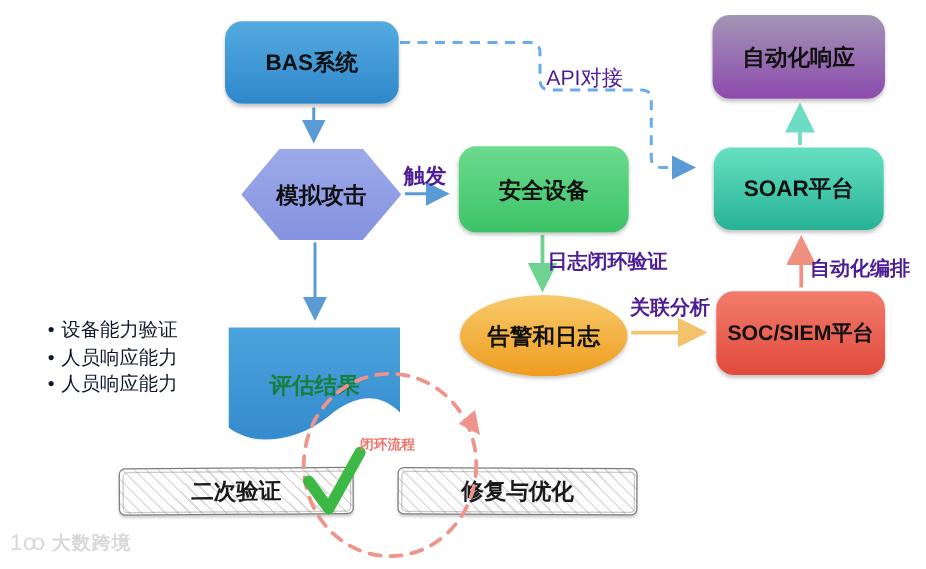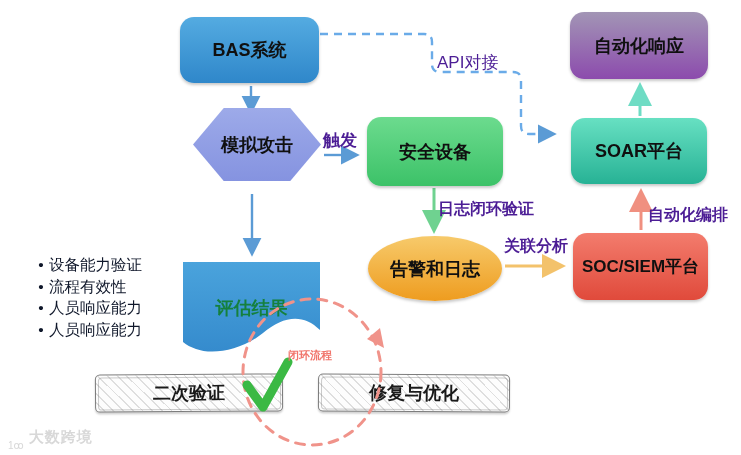--- a/index.html
+++ b/index.html
@@ -10,21 +10,21 @@
   .layer{position:absolute;left:0;top:0;}
   #base-layer{z-index:1;}
   #overlay-layer{z-index:3;pointer-events:none;}
   .node{
     position:absolute;display:flex;align-items:center;justify-content:center;
     font-weight:700;color:#101010;font-size:18px;z-index:2;
     border-radius:14px;box-shadow:0 2px 3px rgba(0,0,0,0.22);
   }
   .node-bas{left:180px;top:17px;width:139px;height:66px;background:linear-gradient(180deg,#54abe1,#2f87ca);}
   .node-attack{
-    left:193px;top:108px;width:128px;height:73px;border-radius:0;box-shadow:none;
+    left:193px;top:119px;width:128px;height:73px;border-radius:0;box-shadow:none;
     background:linear-gradient(180deg,#9daae9,#8593e0);
     clip-path:polygon(24% 0%,76% 0%,100% 50%,76% 100%,24% 100%,0% 50%);
   }
   .node-security{left:367px;top:117px;width:136px;height:69px;background:linear-gradient(180deg,#6cdb8e,#3cc268);}
   .node-autoresp{left:570px;top:12px;width:138px;height:67px;background:linear-gradient(180deg,#a295b5,#8c4bad);}
   .node-soar{left:571px;top:118px;width:136px;height:66px;background:linear-gradient(180deg,#67e0c2,#27b295);}
   .node-soc{left:573px;top:233px;width:135px;height:67px;font-size:17px;background:linear-gradient(180deg,#f37c6d,#e04a3b);}
   .node-alerts{left:368px;top:236px;width:134px;height:65px;border-radius:50%;background:linear-gradient(180deg,#f7ca6b,#ee9c1f);}
   .doc-label{
     position:absolute;left:183px;top:296px;width:137px;z-index:2;text-align:center;
@@ -52,21 +52,21 @@
   .lbl-orch{left:648px;top:205px;}
   .lbl-loop{left:288px;top:348px;font-size:11px;color:#f1756b;}
   .bullets{position:absolute;left:33px;top:254px;z-index:2;color:#0f172a;font-size:15.5px;font-weight:500;}
   .bullet-item{display:flex;line-height:21.5px;white-space:nowrap;}
   .bullet-dot{width:16px;flex:0 0 16px;text-align:center;}
   .bullet-dot::before{content:"•";}
   .watermark{
     position:absolute;left:8px;top:424px;z-index:2;display:flex;align-items:center;gap:5px;
     color:#d8d8d8;font-size:15px;font-weight:700;letter-spacing:1px;
   }
-  .watermark .logo{font-size:10px;font-weight:400;letter-spacing:0;margin-top:16px;}
+  .watermark .logo{font-size:18px;font-weight:400;letter-spacing:0;}
 </style>
 </head>
 <body>
 
 <div class="canvas">
 
   <svg id="base-layer" class="layer" width="741" height="455" viewBox="0 0 741 455">
     <defs>
       <linearGradient id="docGrad" x1="0" y1="0" x2="0" y2="1">
         <stop offset="0" stop-color="#4aa3dc"></stop>
@@ -124,24 +124,20 @@
     <span>修复与优化</span>
   </div>
 
   <div class="bullets">
     <div class="bullet-item">
       <span class="bullet-dot"></span>
       <span>设备能力验证</span>
     </div>
     <div class="bullet-item">
       <span class="bullet-dot"></span>
-      <span>流程有效性</span>
-    </div>
-    <div class="bullet-item">
-      <span class="bullet-dot"></span>
       <span>人员响应能力</span>
     </div>
     <div class="bullet-item">
       <span class="bullet-dot"></span>
       <span>人员响应能力</span>
     </div>
   </div>
 
   <div class="edge-label lbl-trigger">触发</div>
   <div class="edge-label lbl-api">API对接</div>

